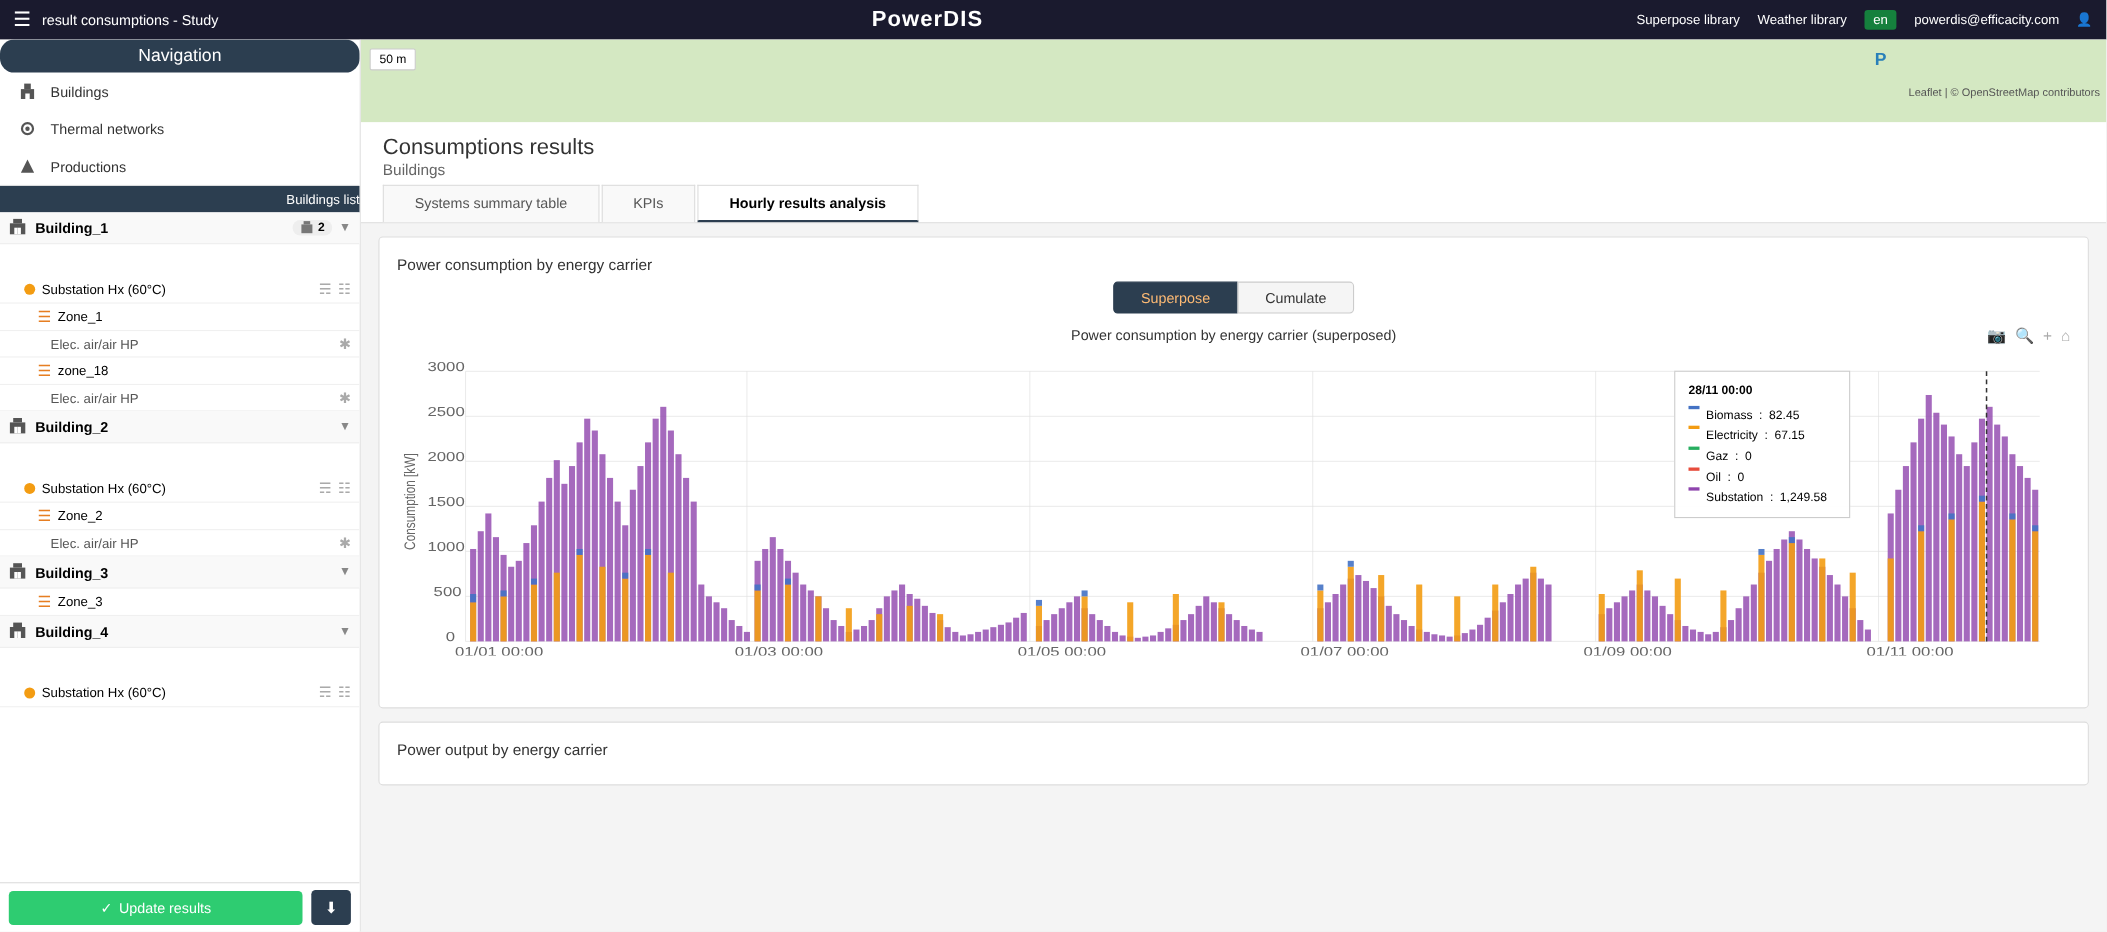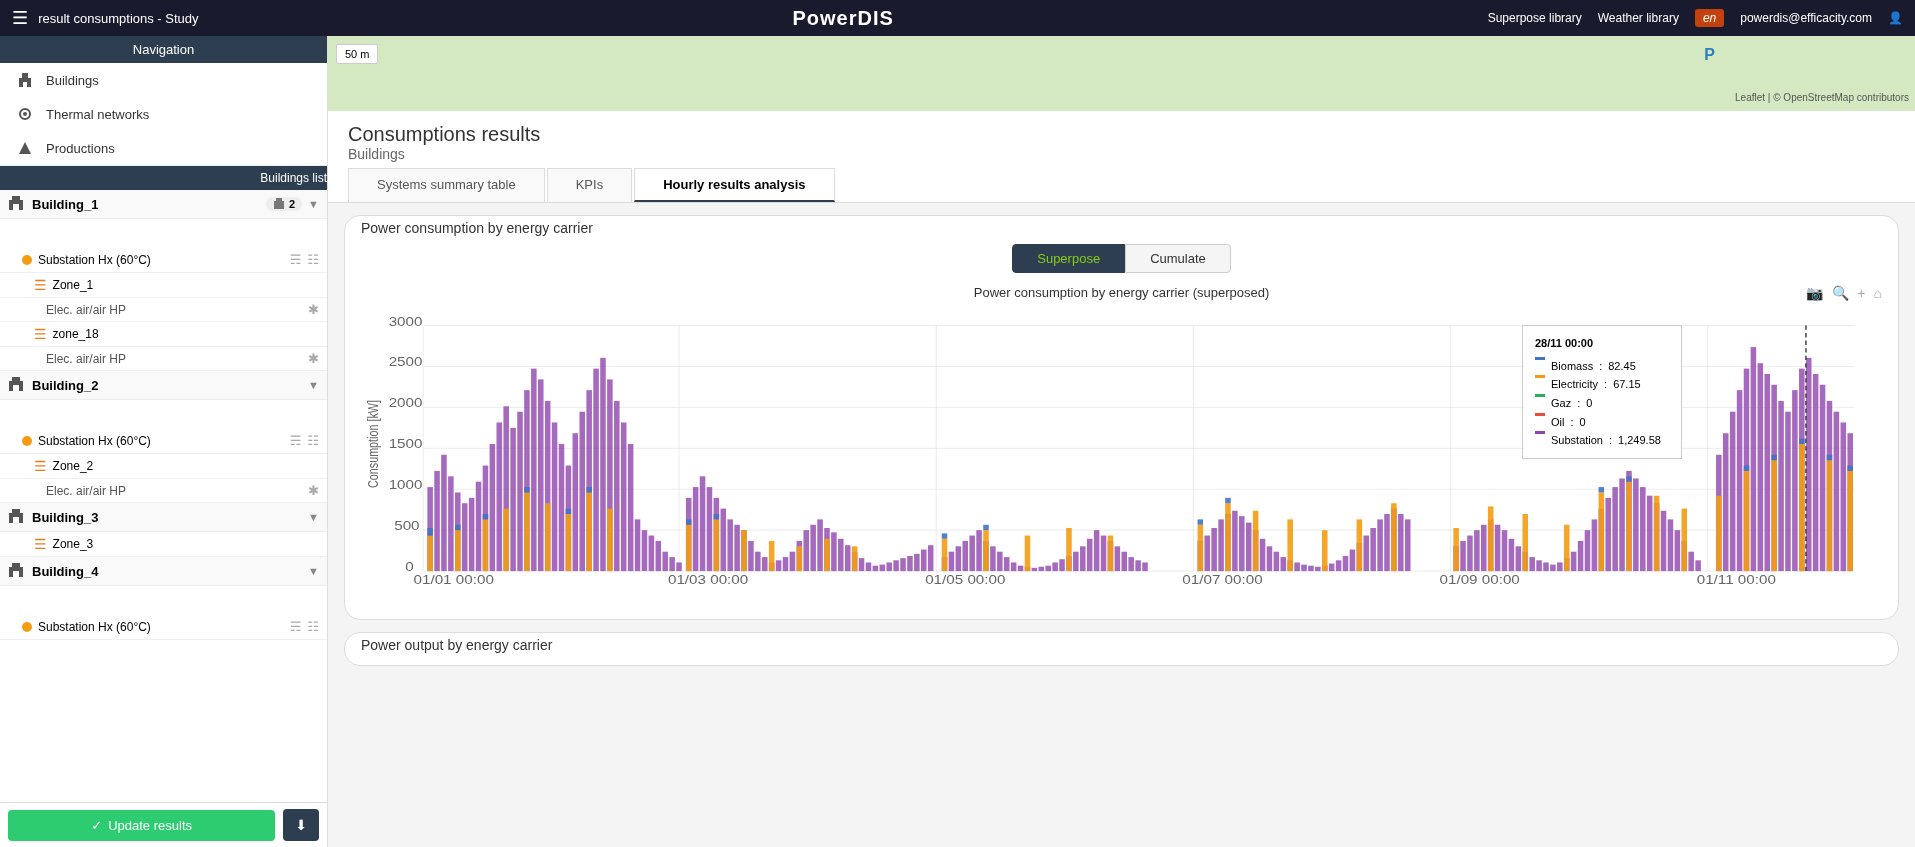--- a/index.html
+++ b/index.html
@@ -12,25 +12,24 @@
       display: flex;
       align-items: center;
       justify-content: space-between;
       padding: 0 12px;
       color: #fff;
     }
     .topbar-left { display: flex; align-items: center; gap: 10px; }
     .topbar-center { font-size: 20px; font-weight: bold; letter-spacing: 1px; }
     .topbar-right { display: flex; align-items: center; gap: 16px; font-size: 12px; }
     .topbar-right .lang-btn {
-      background: #c2410c;
+      background: #15803d;
       padding: 2px 8px;
       border-radius: 3px;
       color: #fff;
-      font-style: italic;
     }
     .hamburger { cursor: pointer; font-size: 18px; }
 
     
     .layout { display: flex; height: calc(847px - 36px); }
 
     
     .sidebar {
       width: 328px;
       background: #fff;
@@ -38,21 +37,22 @@
       display: flex;
       flex-direction: column;
       flex-shrink: 0;
       overflow: hidden;
     }
     .sidebar-nav-header {
       background: #2c3e50;
       color: #fff;
       text-align: center;
       padding: 6px 0;
-      font-size: 13px;
+      font-size: 16px;
+      border-radius: 13px;
     }
     .sidebar-nav-items { border-bottom: 1px solid #eee; }
     .sidebar-nav-item {
       display: flex;
       align-items: center;
       padding: 8px 16px;
       gap: 12px;
       cursor: pointer;
       font-size: 13px;
       color: #333;
@@ -186,21 +186,21 @@
       top: 8px;
       left: 8px;
       background: #fff;
       padding: 3px 8px;
       font-size: 11px;
       border: 1px solid #ccc;
       border-radius: 2px;
     }
     .map-leaflet {
       position: absolute;
-      bottom: 8px;
+      bottom: 21px;
       right: 6px;
       font-size: 10px;
       color: #555;
     }
     .map-p-marker {
       position: absolute;
       top: 10px;
       right: 200px;
       color: #2980b9;
       font-size: 16px;
@@ -239,22 +239,22 @@
 
     
     .chart-area {
       flex: 1;
       overflow-y: auto;
       padding: 12px 16px;
     }
     .chart-section {
       background: #fff;
       border: 1px solid #ddd;
-      border-radius: 16px;
-      padding: 4px 16px;
+      border-radius: 4px;
+      padding: 16px 16px;
       margin-bottom: 12px;
     }
     .chart-section-title {
       font-size: 14px;
       color: #333;
       margin-bottom: 8px;
     }
 
     .chart-controls {
       display: flex;
@@ -264,21 +264,21 @@
     .toggle-btn {
       padding: 6px 24px;
       font-size: 13px;
       cursor: pointer;
       border: 1px solid #ccc;
       background: #f5f5f5;
       color: #333;
     }
     .toggle-btn.active {
       background: #2c3e50;
-      color: #84cc16;
+      color: #fdba74;
       border-color: #2c3e50;
     }
     .toggle-btn:first-child { border-radius: 4px 0 0 4px; }
     .toggle-btn:last-child { border-radius: 0 4px 4px 0; }
 
     .chart-container {
       position: relative;
       height: 330px;
       width: 100%;
     }

